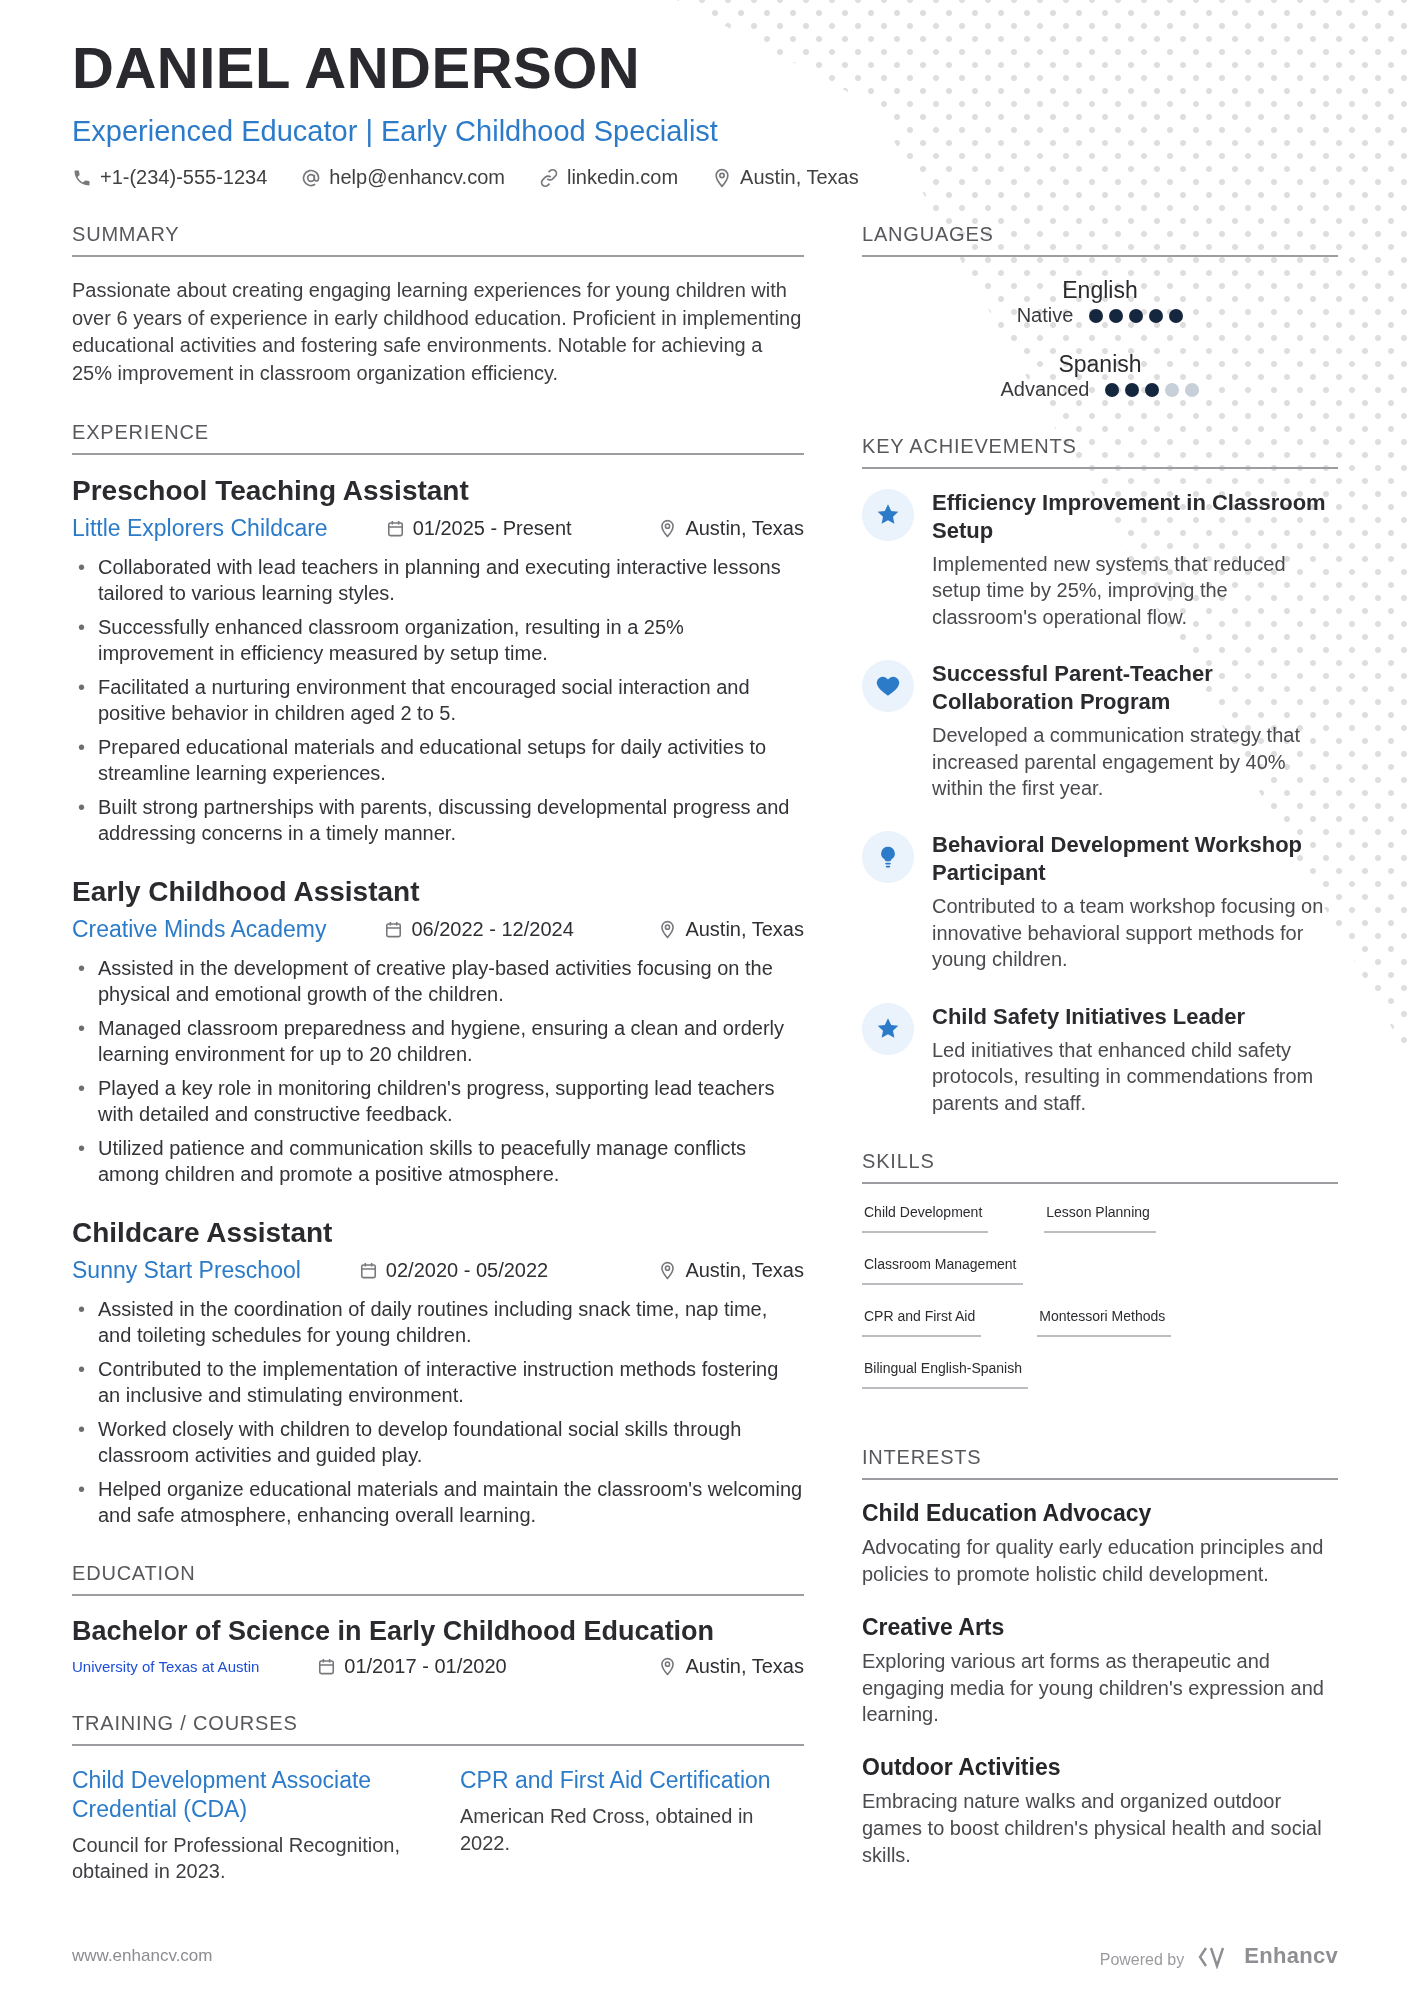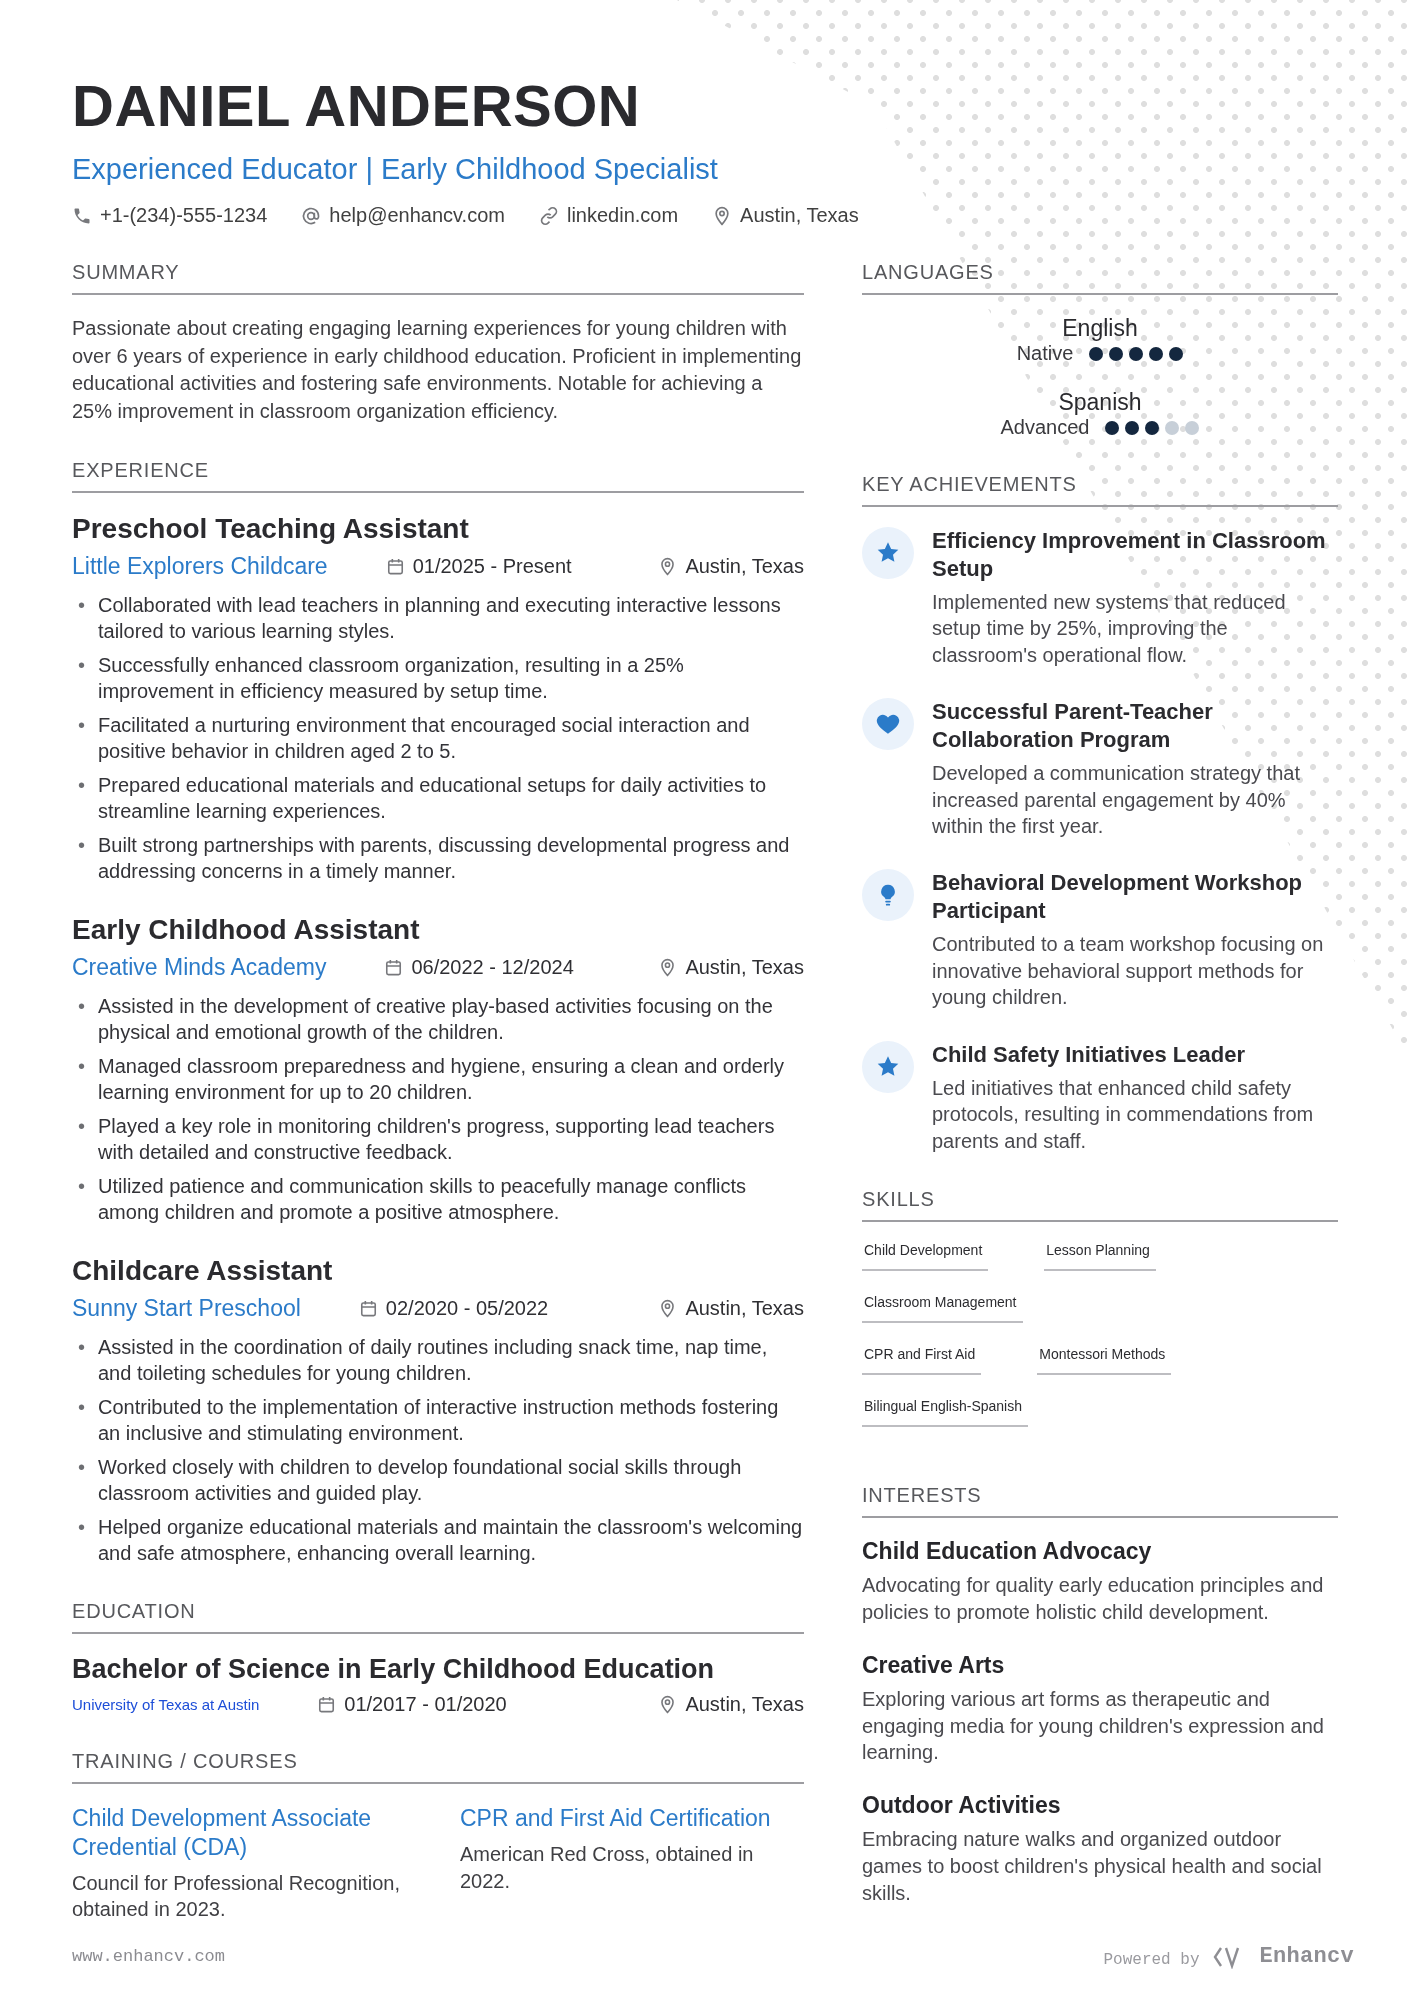--- a/index.html
+++ b/index.html
@@ -2,21 +2,21 @@
 <html><head>
 <meta charset="utf-8">
 <style>
   * { margin:0; padding:0; box-sizing:border-box; }
   body { background:#e9e9e9; font-family:"Liberation Sans", sans-serif; }
   .page { width:1410px; height:1995px; background:#ffffff; position:relative; margin:0 auto; overflow:hidden; }
   .dots-bg { position:absolute; top:0; right:0; width:1410px; height:1060px; z-index:0;
     background-image: radial-gradient(#dedede 2.6px, transparent 3.4px), radial-gradient(#dedede 2.6px, transparent 3.4px);
     background-size:26px 26px; background-position:0 0, 13px 13px;
     clip-path: polygon(23% 0, 100% 0, 100% 100%, 62% 10%, 48% 0); }
-  .content { position:relative; z-index:1; padding:72px 72px 0 72px; }
+  .content { position:relative; z-index:1; padding:34px 72px 0 72px; }
 
   
   .name { font-size:58px; font-weight:700; color:#2a2a2e; letter-spacing:0.5px; }
   .headline { font-size:29px; color:#2b7bc9; margin-top:14px; }
   .contact-row { display:flex; align-items:center; gap:34px; margin-top:18px; font-size:20px; color:#404040; }
   .contact-item { display:flex; align-items:center; gap:8px; }
   .cicon { width:20px; height:20px; stroke:#77787c; fill:none; stroke-width:2; flex:0 0 auto; }
   .cicon.filled { fill:#77787c; stroke:none; }
 
   .columns { display:flex; gap:58px; margin-top:34px; }
@@ -63,21 +63,21 @@
   .ach-title { font-size:22px; font-weight:600; color:#2b2b2f; line-height:1.25; }
   .ach-desc { font-size:20px; color:#4a4a4f; line-height:1.32; margin-top:7px; }
 
   .skills-row { display:flex; column-gap:56px; }
   .skill { font-size:14px; color:#2c2c30; padding:0 6px 11px 2px; border-bottom:2px solid #bdbdc1; margin-bottom:23px; }
 
   .interest { margin-bottom:26px; }
   .interest-title { font-size:23px; font-weight:600; color:#26262a; margin-bottom:7px; }
   .interest-desc { font-size:20px; color:#4a4a4f; line-height:1.34; }
 
-  footer { position:absolute; left:72px; right:56px; bottom:26px; display:flex; align-items:center; justify-content:space-between; z-index:1;font-family:Liberation Mono, monospace; }
+  footer { position:absolute; left:72px; right:72px; bottom:26px; display:flex; align-items:center; justify-content:space-between; z-index:1; }
   .site { font-size:17px; color:#8b8b90; }
   .powered { display:flex; align-items:flex-end; gap:12px; }
   .powered-label { font-size:16px; color:#9a9a9f; }
   .brand-mark { width:36px; height:24px; stroke:#8e8e93; fill:none; stroke-width:2.4; }
   .brand-name { font-size:22px; color:#8e8e93; font-weight:600; letter-spacing:0.3px; }
 </style>
 </head>
 <body>
 
 <div class="page">

